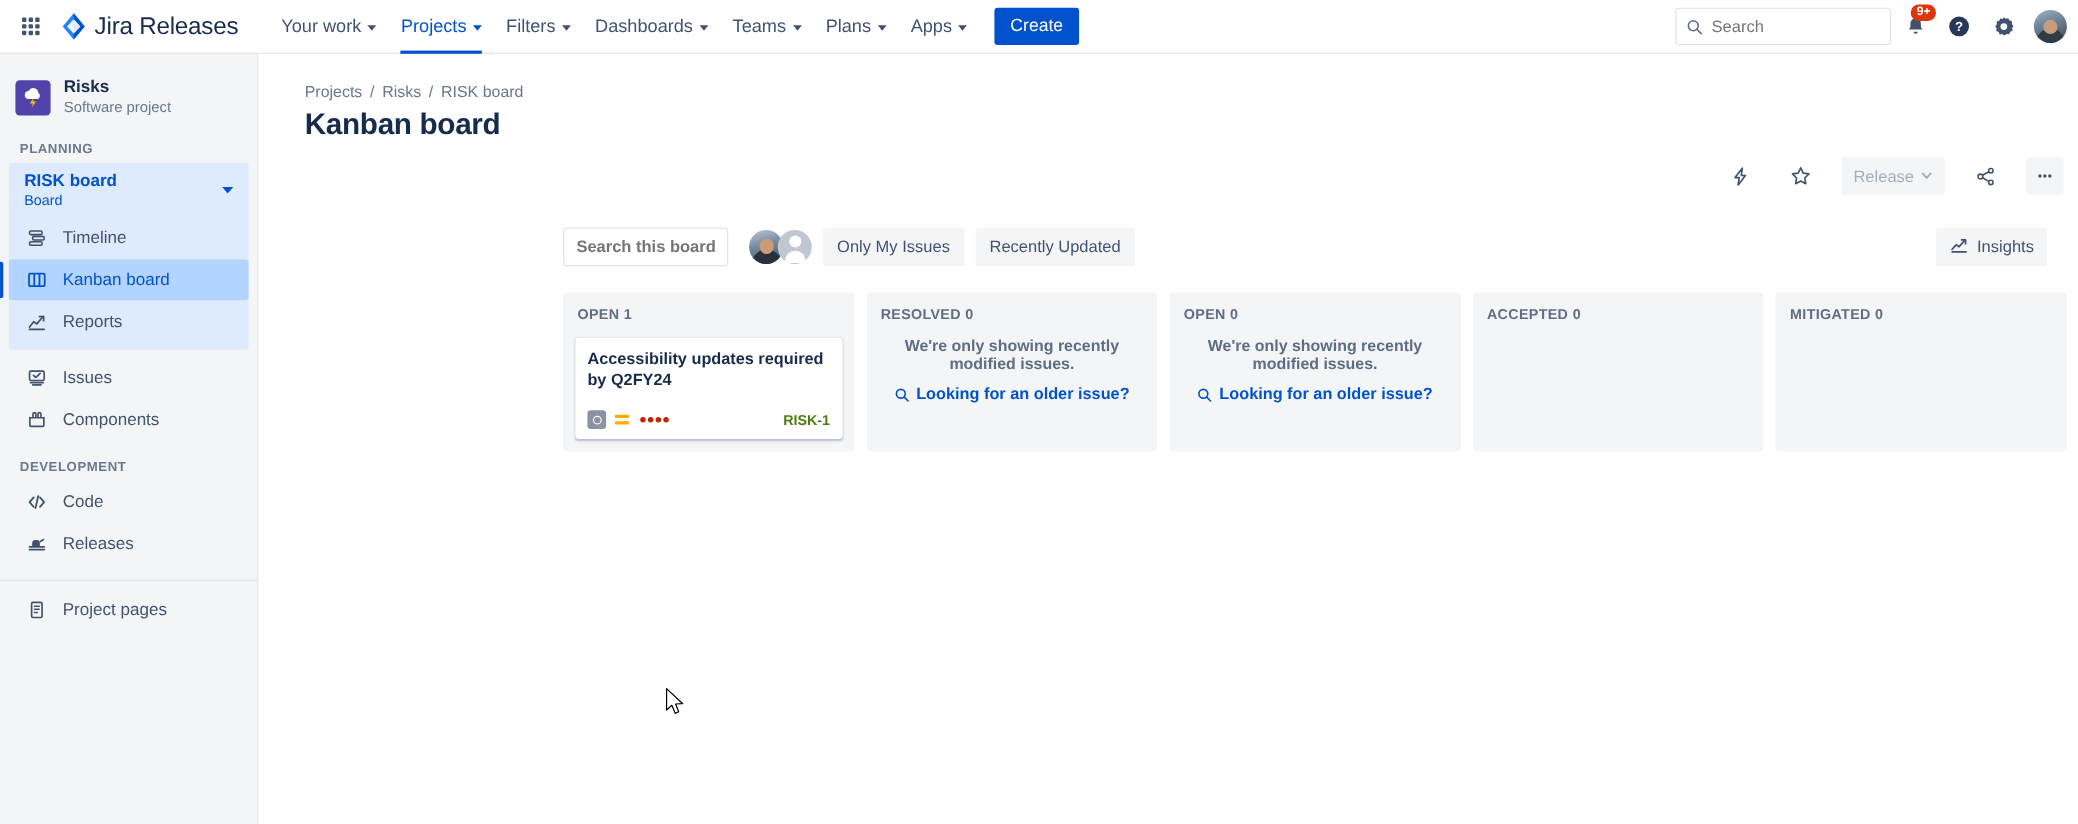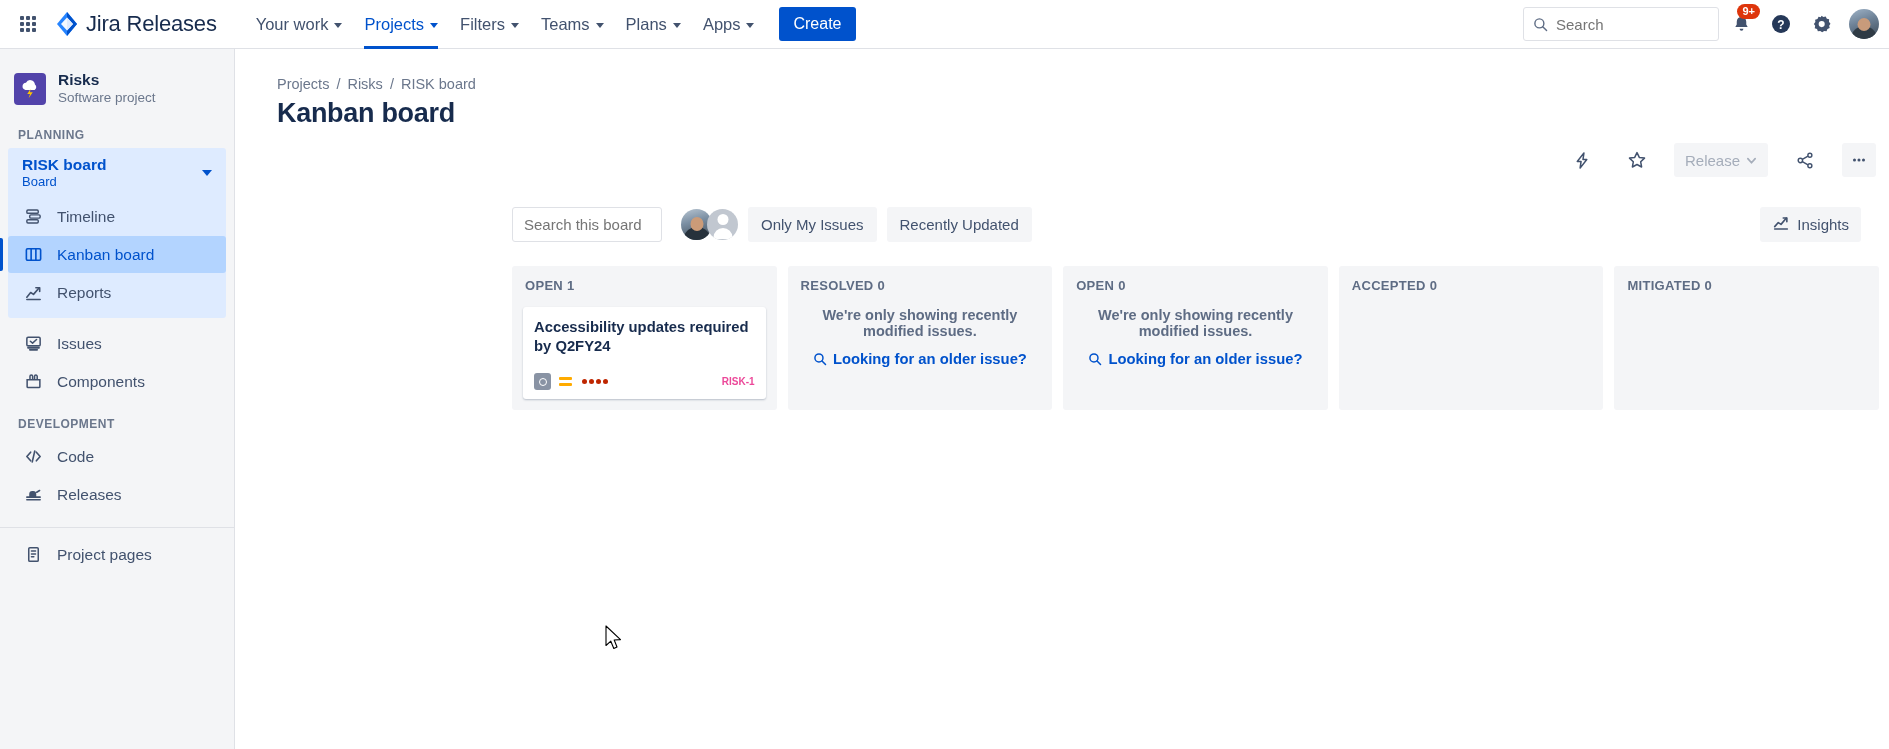--- a/index.html
+++ b/index.html
@@ -141,21 +141,21 @@
     border-radius: 3px; background: #f4f5f7; color: #a5adba; font-size: 15px; cursor: pointer; border: none;
     font-family: inherit;
   }
 
   .toolbar { position: absolute; left: 277px; top: 158px; display: flex; align-items: center; gap: 10px; }
   .board-search {
     width: 150px; height: 35px; border: 1px solid #dfe1e6; border-radius: 3px;
     display: flex; align-items: center; padding: 0 8px 0 11px; background: #fff;
   }
   .board-search input {
-    flex: 1; border: none; outline: none; font-size: 15px; color: #5e6c84; font-family: inherit; background: transparent;
+    flex: 1; border: none; outline: none; font-size: 15px; color: #5e6c84; font-family: inherit; background: transparent; font-weight: bold;
   }
   .avatars { display: flex; align-items: center; margin-left: 9px; }
   .av { width: 31px; height: 31px; border-radius: 50%; overflow: hidden; position: relative; }
   .av.photo {
     background: linear-gradient(165deg,#b9c6d2 0%,#7b8fa3 40%,#3a4550 100%);
   }
   .av.photo::after { content:""; position:absolute; left:50%; top:26%; transform:translateX(-50%);
     width:13px; height:14px; border-radius:50%; background:#cb9b78; }
   .av.photo::before { content:""; position:absolute; left:50%; bottom:0; transform:translateX(-50%);
     width:27px; height:13px; border-radius:13px 13px 0 0; background:#27323c; }
@@ -195,21 +195,21 @@
   .card-foot { display: flex; align-items: center; margin-top: 17px; }
   .type-icon {
     width: 17px; height: 17px; border-radius: 3px; background: #8993a4;
     display: flex; align-items: center; justify-content: center; flex: none;
   }
   .type-icon i { width: 8px; height: 8px; border: 1.6px solid #fff; border-radius: 50%; display: block; }
   .prio-icon { margin-left: 8px; display: flex; flex-direction: column; gap: 3px; width: 13px; }
   .prio-icon i { height: 3px; background: #ffab00; border-radius: 1px; display: block; }
   .dots-row { margin-left: 10px; display: flex; gap: 2px; }
   .dots-row i { width: 5px; height: 5px; border-radius: 50%; background: #bf2600; display: block; }
-  .card-key { margin-left: auto; font-size: 10px; color: #ec4899; }
+  .card-key { margin-left: auto; font-size: 13px; color: #4d7c0f; }
 
   
   .cursor { position: absolute; left: 604px; top: 625px; width: 20px; height: 28px; pointer-events: none; }
 </style>
 </head>
 <body>
 
 <div class="topnav">
   <div class="apps-grid">
     <span class="dots">
@@ -244,20 +244,24 @@
     </div>
     <div class="nav-item active">
       <span>Projects</span>
       <span class="caret"></span>
     </div>
     <div class="nav-item">
       <span>Filters</span>
       <span class="caret"></span>
     </div>
     <div class="nav-item">
+      <span>Dashboards</span>
+      <span class="caret"></span>
+    </div>
+    <div class="nav-item">
       <span>Teams</span>
       <span class="caret"></span>
     </div>
     <div class="nav-item">
       <span>Plans</span>
       <span class="caret"></span>
     </div>
     <div class="nav-item">
       <span>Apps</span>
       <span class="caret"></span>

